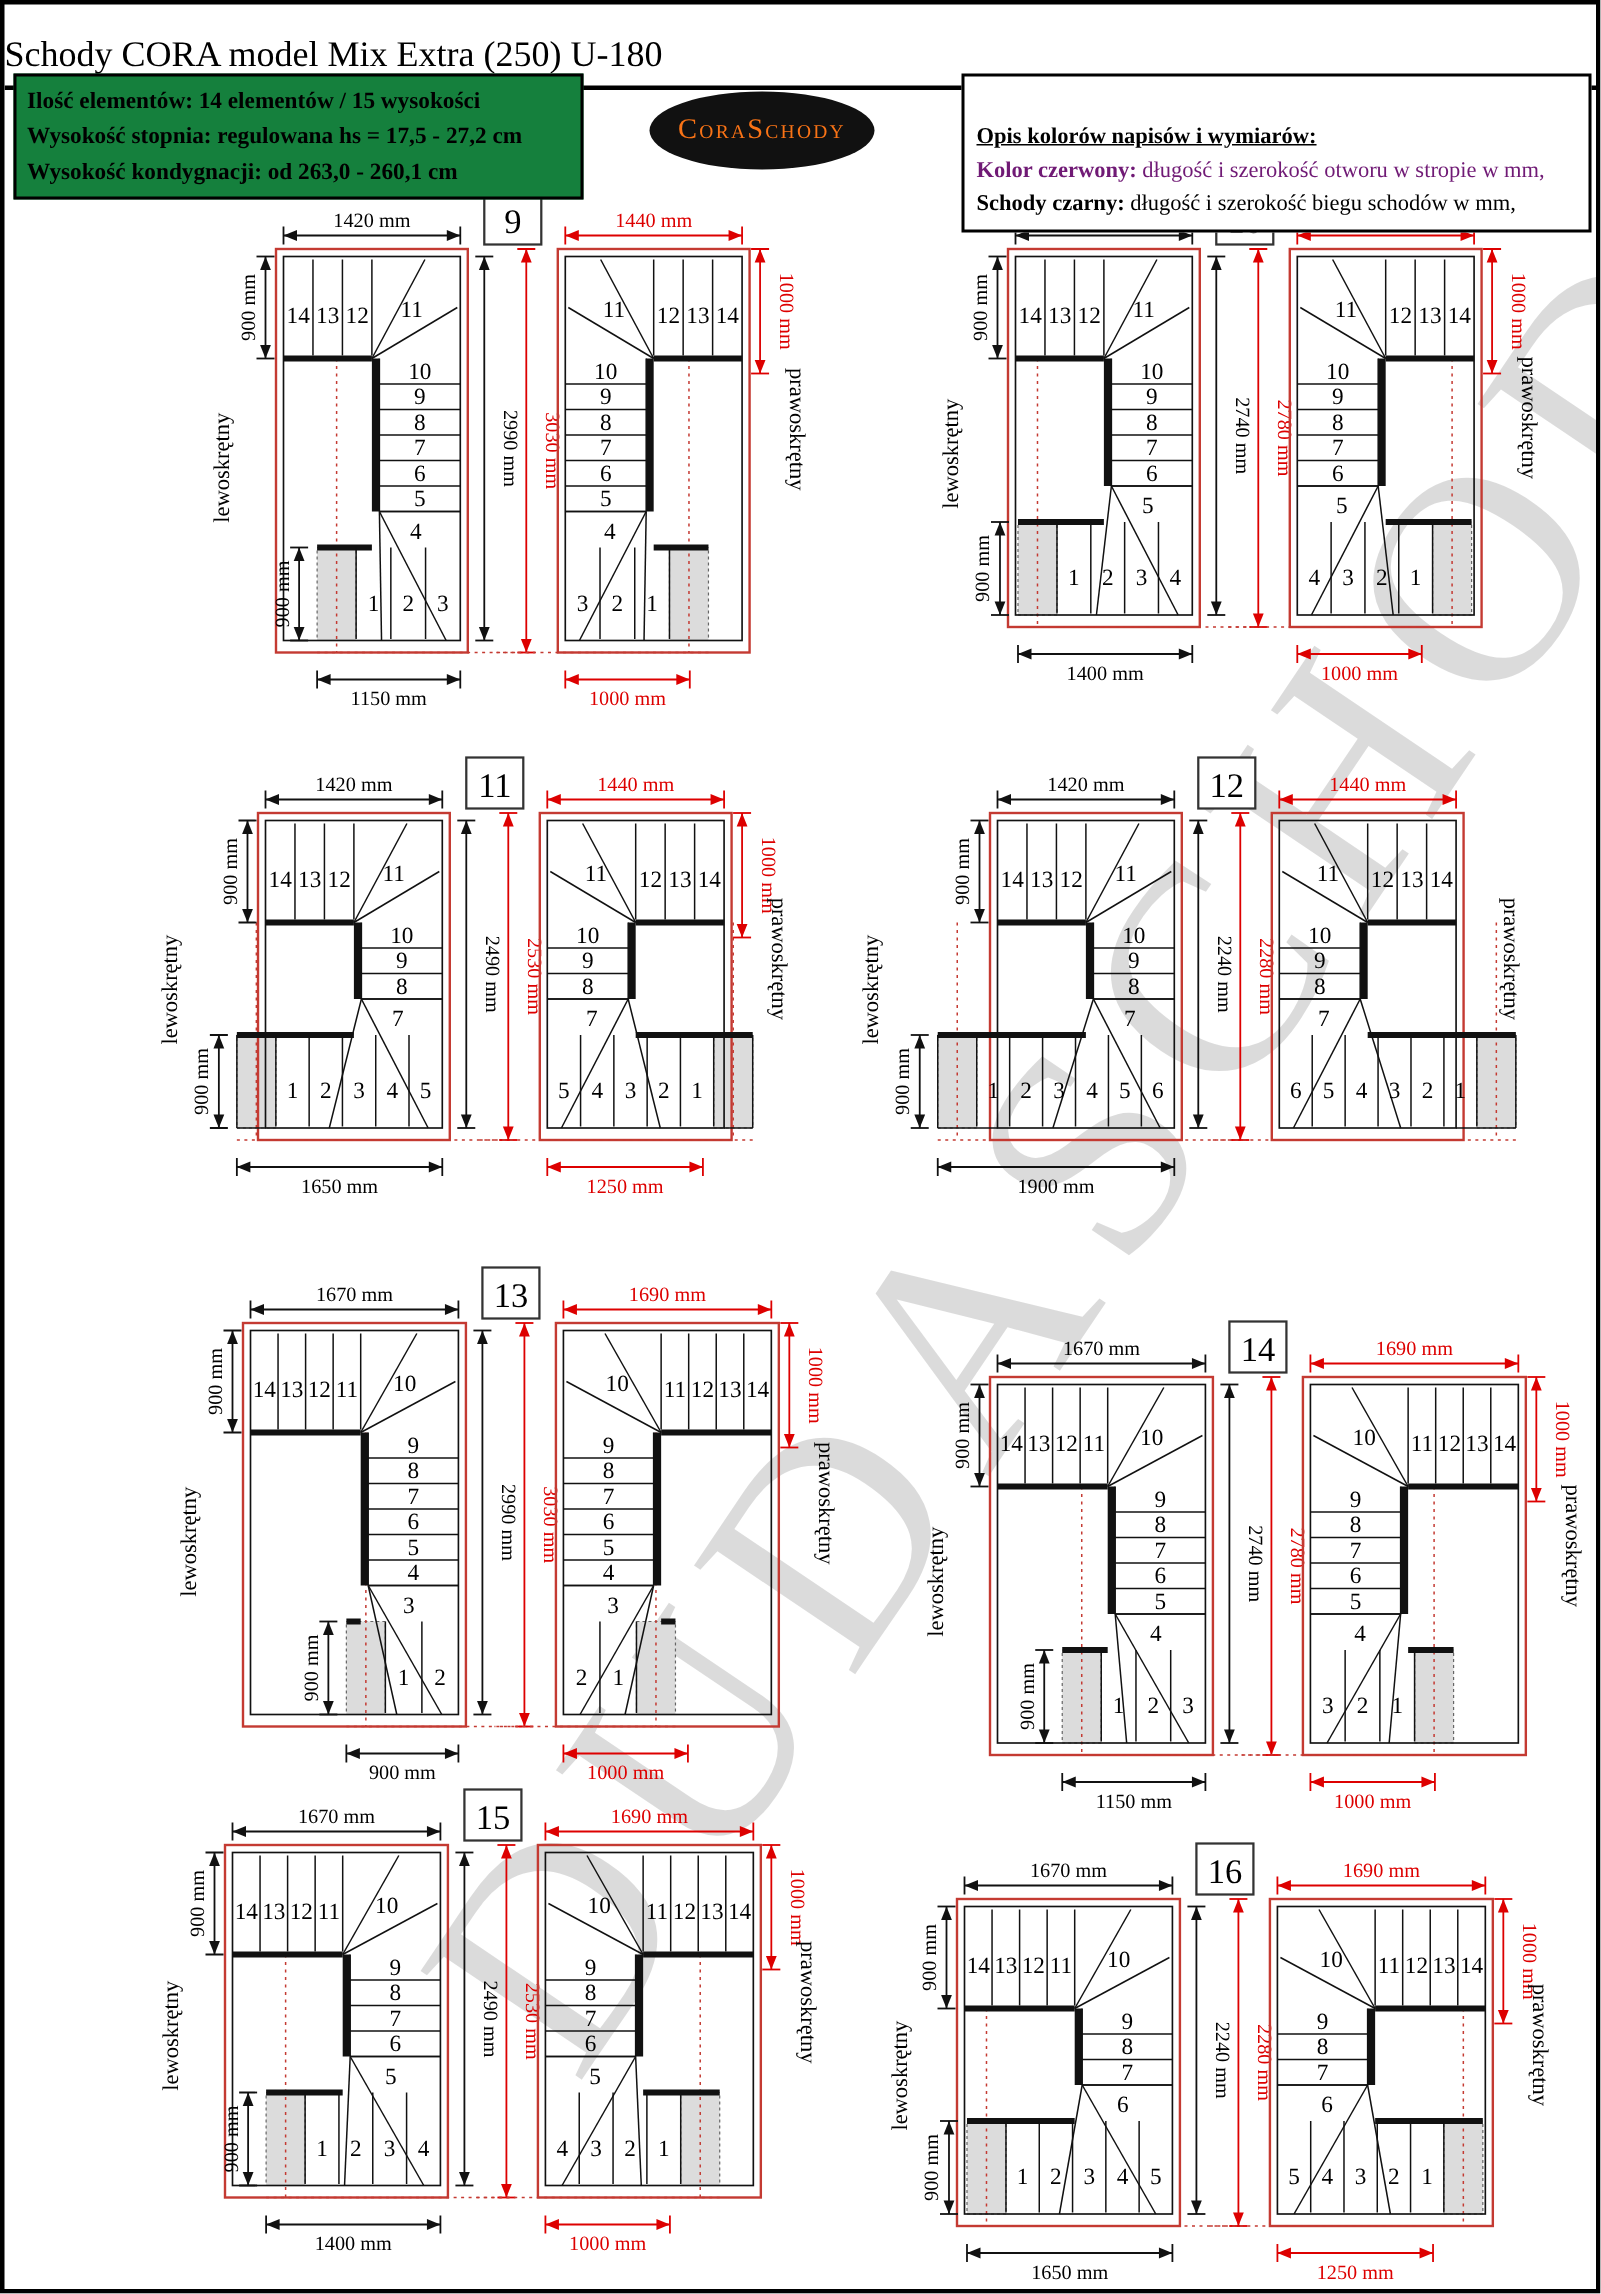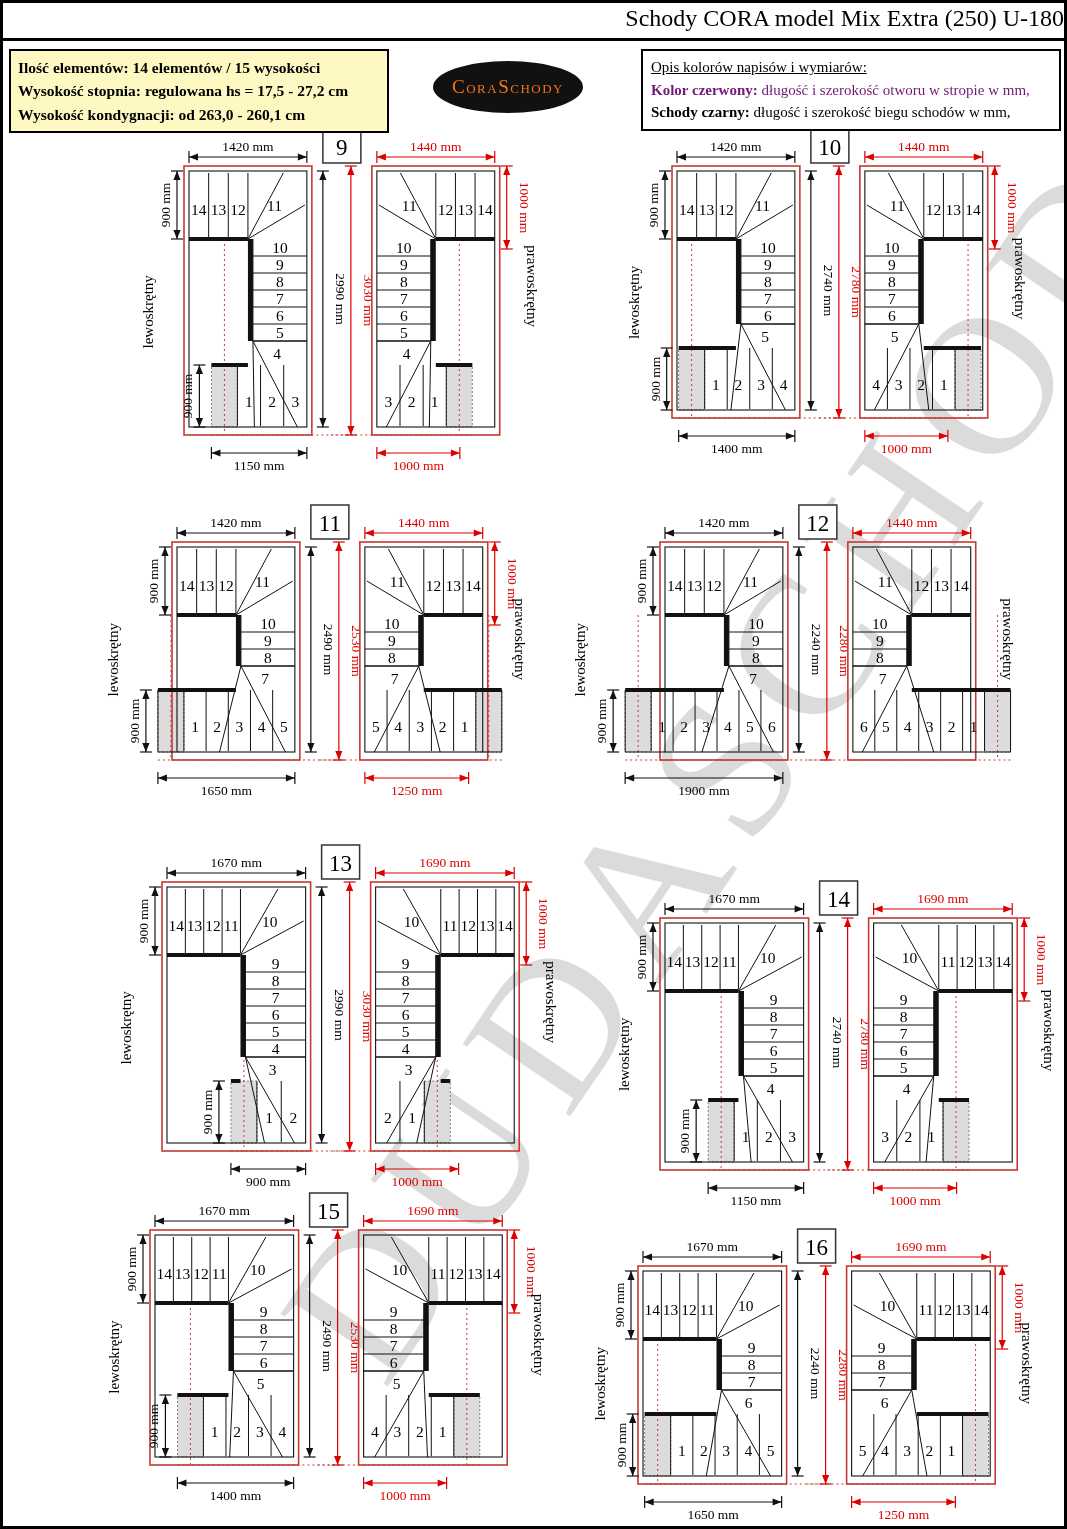--- a/index.html
+++ b/index.html
@@ -1,26 +1,26 @@
 <!DOCTYPE html>
 <html><head>
 <meta charset="utf-8">
 <style>
   html,body{margin:0;padding:0;background:#e8e8e8;}
   .page{position:relative;width:1061px;height:1523px;border:3px solid #000;background:#fff;
         font-family:"Liberation Serif",serif;overflow:hidden;}
-  .titlebar{border-bottom:3px solid #000;height:33px;text-align:right;font-size:24px;padding-top:2px;}
+  .titlebar{border-bottom:3px solid #000;height:33px;text-align:left;font-size:24px;padding-top:21px;}
   .infobox{position:absolute;left:6px;top:46px;width:362px;border:2px solid #000;
-           padding:5px 7px;font-weight:bold;font-size:15.5px;line-height:1.5;background:#fef9c3;z-index:3;}
+           padding:5px 7px;font-weight:bold;font-size:15.5px;line-height:1.5;background:#15803d;z-index:3;}
   .logo{position:absolute;left:430px;top:58px;width:150px;height:52px;background:#111;
         border-radius:50%;color:#f97316;text-align:center;line-height:52px;font-size:19px;
         font-variant:small-caps;letter-spacing:1.5px;z-index:3;}
   .legendbox{position:absolute;left:638px;top:46px;width:400px;border:2px solid #000;
              padding:5px 8px;font-size:15px;line-height:1.5;background:#fff;z-index:3;}
-  .legendbox .hd{font-weight:normal;text-decoration:underline;}
+  .legendbox .hd{font-weight:bold;text-decoration:underline;margin-top:24px;}
   .redline{color:#701a75;}
   .redline .lbl{font-weight:bold;}
   .watermark{position:absolute;left:-170px;top:580px;width:1880px;text-align:center;
              font-size:198px;letter-spacing:20px;color:#a8a8a8;opacity:.40;
              transform:rotate(-56deg);z-index:0;pointer-events:none;white-space:nowrap;}
   svg.plan{position:absolute;z-index:1;overflow:visible;}
   svg text{font-family:"Liberation Serif",serif;}
   .dim{font-size:13.5px;fill:#000;}
   .dim.red{fill:#dd0000;}
   .step{font-size:15.5px;fill:#000;}

